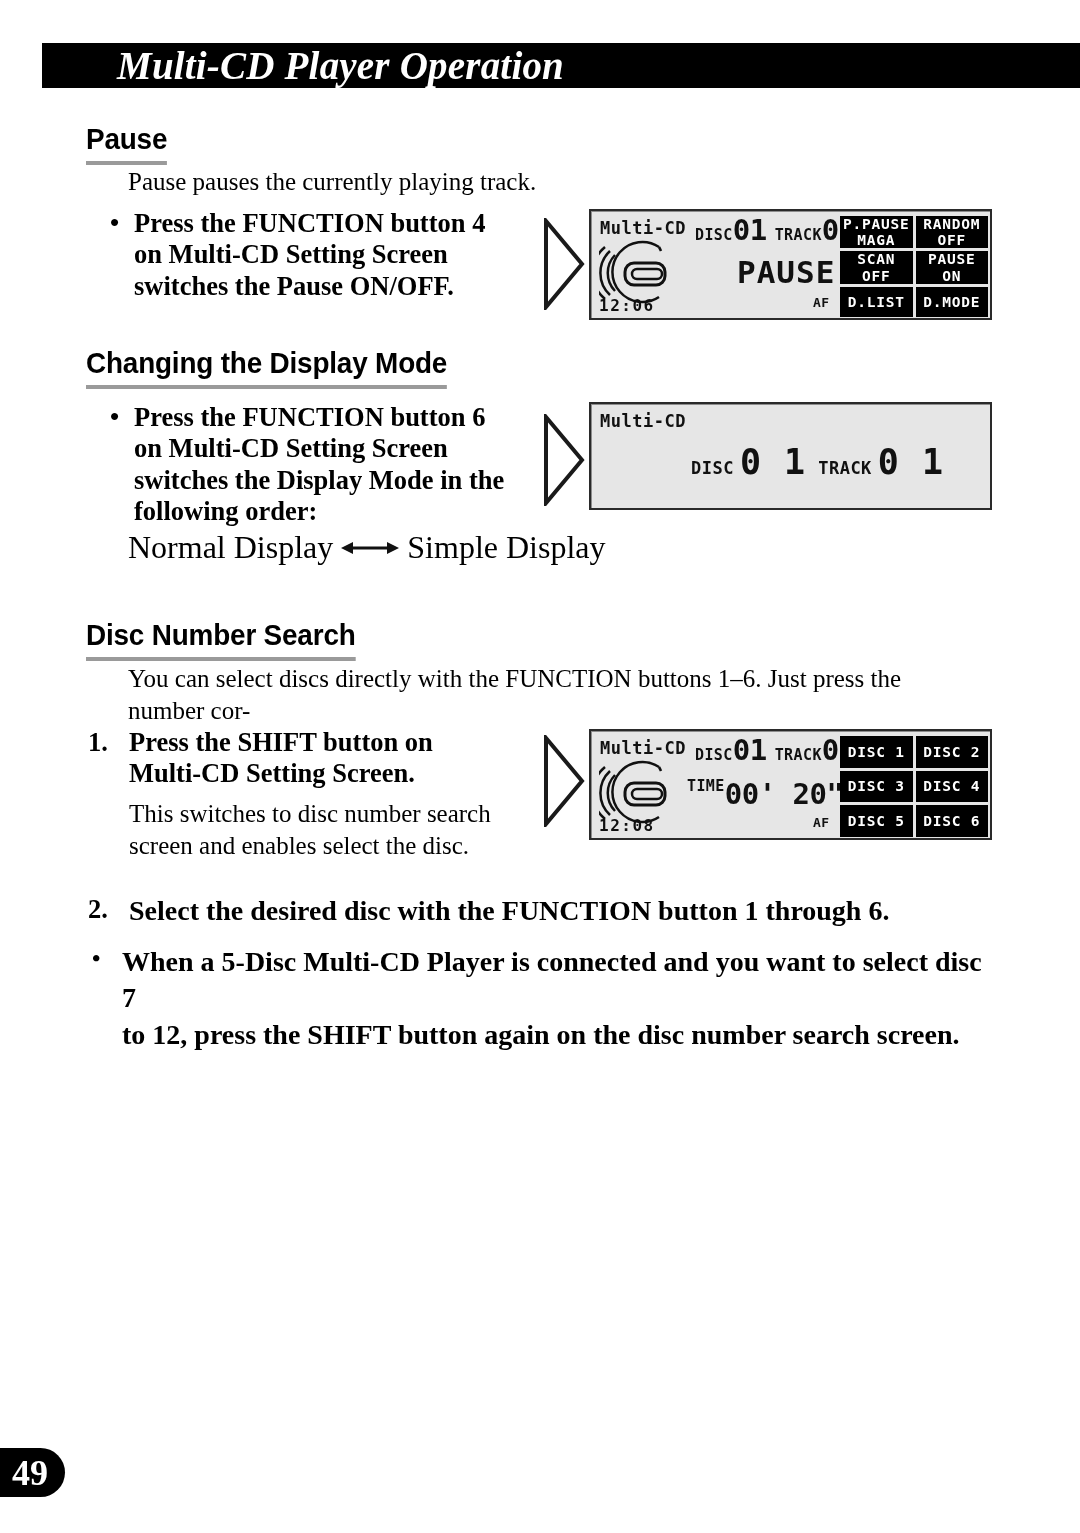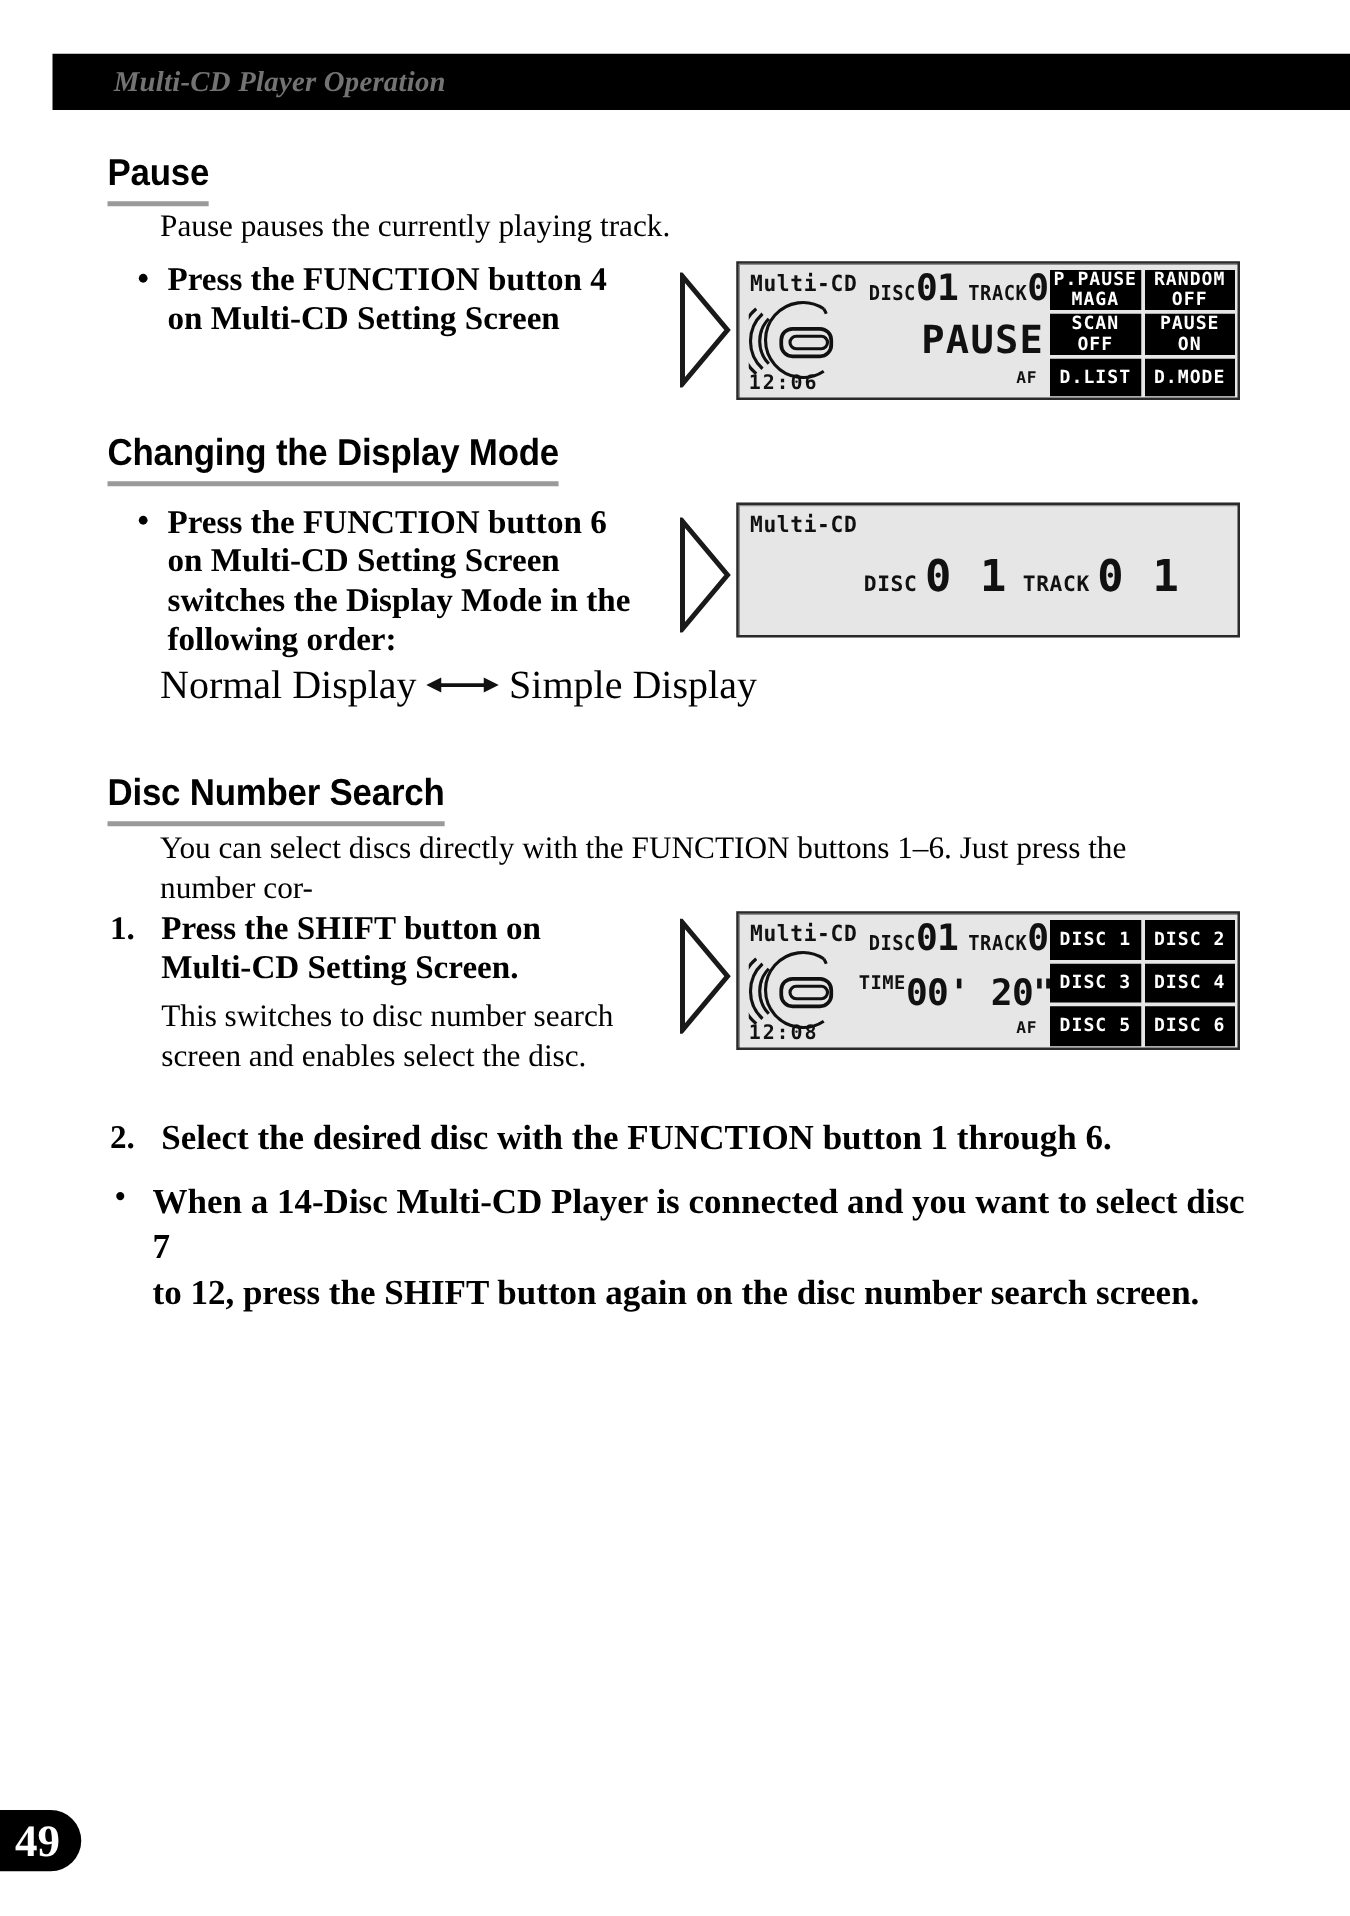--- a/index.html
+++ b/index.html
@@ -12,25 +12,25 @@
   .page { position: relative; width: 1080px; height: 1533px; background:#fff; }
 
   
   .header-bar {
     position: absolute; left: 42px; top: 43px;
     width: 1038px; height: 45px;
     background: #000000;
     display: flex; align-items: center;
   }
   .header-title {
-    color: #737373;
+    color: #ffffff;
     font-family: "Liberation Serif", "DejaVu Serif", serif;
     font-style: italic; font-weight: bold;
-    font-size: 23px; letter-spacing: 0.2px;
-    padding-left: 49px;
+    font-size: 39px; letter-spacing: 0.2px;
+    padding-left: 75px;
     white-space: nowrap;
   }
 
   
   .sec-head {
     position: absolute;
     font-family: "Liberation Sans Narrow", "Liberation Sans", "DejaVu Sans", sans-serif;
     font-weight: bold;
     font-size: 30px;
     color: #000;
@@ -166,20 +166,21 @@
 
   <div class="sec-head" style="left:86px; top:122px;">Pause</div>
 
   <div class="plain" style="left:128px; top:166px; width:470px;">Pause pauses the currently playing track.</div>
 
   <div class="bullet-row" style="left:110px; top:208px; width:440px;">
     <div class="bullet-dot">•</div>
     <div class="bullet-text">
       <div class="bold-body" style="position:relative; left:0; top:0;">Press the FUNCTION button 4</div>
       <div class="bold-body" style="position:relative; left:0; top:0;">on Multi-CD Setting Screen</div>
+      <div class="bold-body" style="position:relative; left:0; top:0;">switches the Pause ON/OFF.</div>
     </div>
   </div>
 
   <svg class="tri" style="left:543px; top:218px;" width="42" height="92" viewBox="0 0 42 92">
     <polygon points="3,3 39,46 3,89" fill="#ffffff" stroke="#1a1a1a" stroke-width="4" stroke-linejoin="miter"></polygon>
   </svg>
 
   <div class="lcd" style="left:589px; top:209px; width:403px; height:111px;">
     <div class="lcd-inner">
       <div class="lcd-brand">Multi-CD</div>
@@ -346,21 +347,21 @@
   <div class="bullet-row" style="left:88px; top:894px; width:900px;">
     <div class="num-marker narrowbold">2.</div>
     <div class="bullet-text">
       <div class="bold-body narrowbold" style="position:relative; font-size:28px;">Select the desired disc with the FUNCTION button 1 through 6.</div>
     </div>
   </div>
 
   <div class="bullet-row" style="left:92px; top:944px; width:910px;">
     <div class="bullet-dot narrowbold" style="font-size:24px; width:30px; flex:0 0 30px;">•</div>
     <div class="bullet-text">
-      <div class="bold-body narrowbold" style="position:relative; font-size:28px; line-height:1.3;">When a 14-Disc Multi-CD Player is connected and you want to select disc 7</div>
+      <div class="bold-body narrowbold" style="position:relative; font-size:28px; line-height:1.3;">When a 5-Disc Multi-CD Player is connected and you want to select disc 7</div>
       <div class="bold-body narrowbold" style="position:relative; font-size:28px; line-height:1.3;">to 12, press the SHIFT button again on the disc number search screen.</div>
     </div>
   </div>
 
   <div class="page-pill">
     <span>49</span>
   </div>
 
 </div>
 

